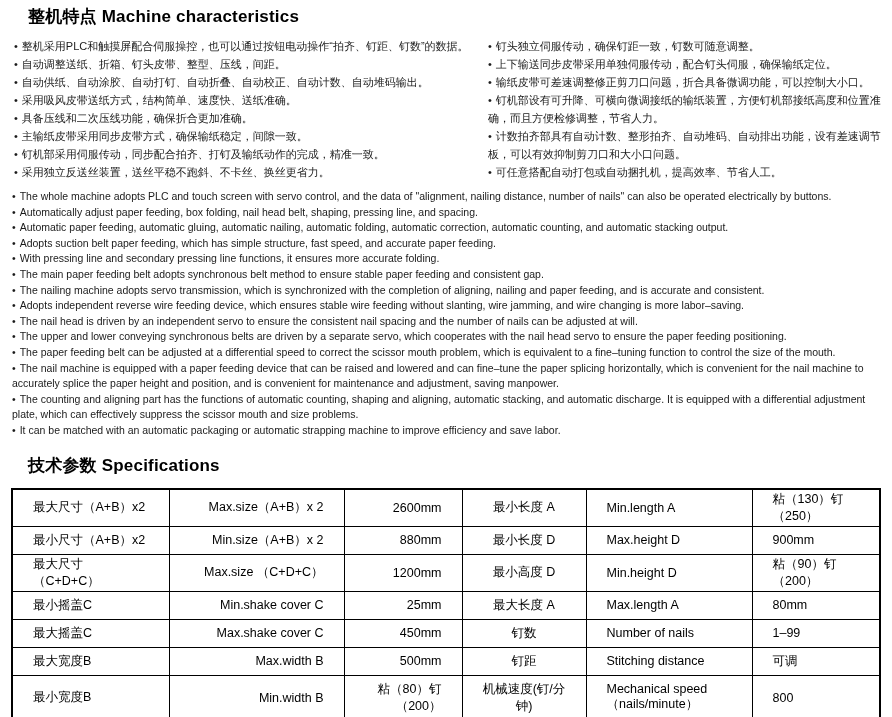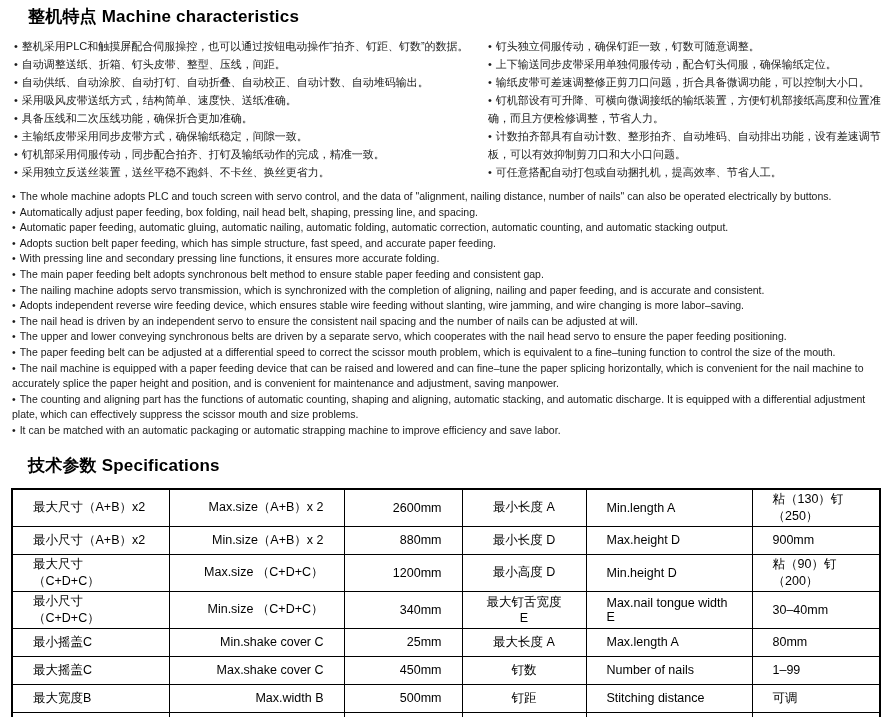--- a/index.html
+++ b/index.html
@@ -122,28 +122,20 @@
         </tr>
         <tr>
           <td class="col0">最大尺寸（C+D+C）</td>
           <td class="col1">Max.size （C+D+C）</td>
           <td class="col2">1200mm</td>
           <td class="col3">最小高度 D</td>
           <td class="col4">Min.height D</td>
           <td class="col5">粘（90）钉（200）</td>
         </tr>
         <tr>
-          <td class="col0">最小尺寸（C+D+C）</td>
-          <td class="col1">Min.size （C+D+C）</td>
-          <td class="col2">340mm</td>
-          <td class="col3">最大钉舌宽度 E</td>
-          <td class="col4">Max.nail tongue width E</td>
-          <td class="col5">30–40mm</td>
-        </tr>
-        <tr>
           <td class="col0">最小摇盖C</td>
           <td class="col1">Min.shake cover C</td>
           <td class="col2">25mm</td>
           <td class="col3">最大长度 A</td>
           <td class="col4">Max.length A</td>
           <td class="col5">80mm</td>
         </tr>
         <tr>
           <td class="col0">最大摇盖C</td>
           <td class="col1">Max.shake cover C</td>

